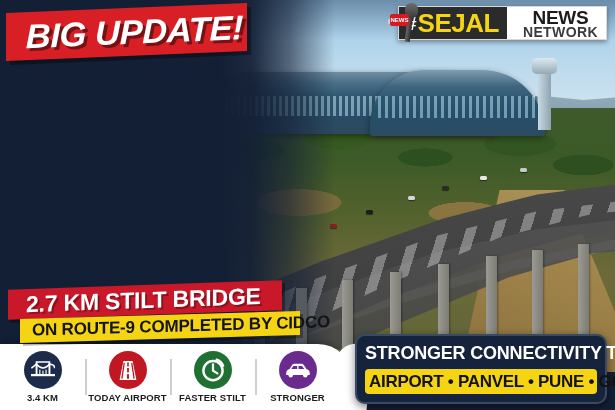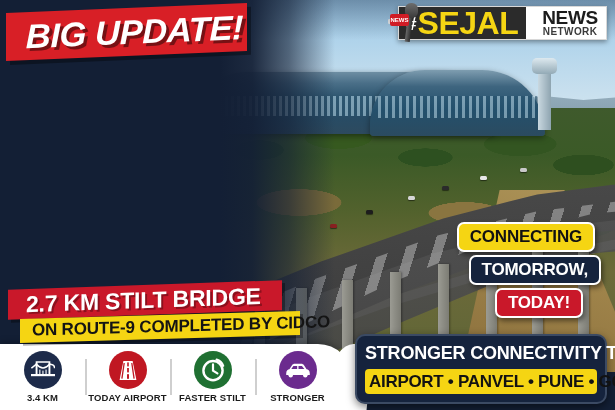--- a/index.html
+++ b/index.html
@@ -136,25 +136,25 @@
        line-height:21px;white-space:nowrap;}
   .sign-bot{margin-top:5px;background:#f5d513;border-radius:4px;padding:3px 4px;
        font-size:17px;font-weight:900;color:#121212;text-align:center;letter-spacing:-.3px;
        line-height:19px;white-space:nowrap;}
 
   
   .logo{position:absolute;right:8px;top:6px;height:34px;display:flex;align-items:stretch;
        border:1px solid #d8d8d8;box-shadow:0 2px 5px rgba(0,0,0,.4);}
   .logo-l{background:#2b2b2b;display:flex;align-items:center;padding:0 8px 0 7px;}
   .logo-hash{color:#ffffff;font-size:19px;font-weight:900;line-height:19px;margin-right:1px;}
-  .logo-sejal{color:#f5d513;font-size:32px;font-weight:900;line-height:25px;letter-spacing:-.5px;}
+  .logo-sejal{color:#f5d513;font-size:26px;font-weight:900;line-height:25px;letter-spacing:-.5px;}
   .logo-r{background:#ffffff;display:flex;flex-direction:column;align-items:center;
        justify-content:center;padding:0 8px 0 16px;}
   .logo-news{color:#1c1c1c;font-size:19px;font-weight:900;line-height:18px;letter-spacing:-.3px;}
-  .logo-net{color:#3b3b3b;font-size:10px;font-weight:700;line-height:10px;letter-spacing:.4px;}
+  .logo-net{color:#3b3b3b;font-size:14px;font-weight:700;line-height:10px;letter-spacing:.4px;}
   .mic{position:absolute;left:0;top:-4px;width:22px;height:40px;}
   .mic-head{position:absolute;left:6px;top:0;width:13px;height:15px;border-radius:6px;
        background:linear-gradient(180deg,#6d6d6d,#3a3a3a);}
   .mic-stick{position:absolute;left:9px;top:12px;width:5px;height:27px;
        background:linear-gradient(90deg,#6a6a6a,#2e2e2e);transform:rotate(7deg);transform-origin:top center;}
   .mic-flag{position:absolute;left:-9px;top:11px;width:19px;height:12px;background:#d01c25;
        border-radius:2px;display:flex;align-items:center;justify-content:center;}
   .mic-flag span{color:#fff;font-size:6px;font-weight:900;line-height:6px;}
 </style>
 </head>
@@ -233,25 +233,20 @@
   </div>
 
 
   <div class="red-bar">
     <div class="txt">2.7 KM STILT BRIDGE</div>
   </div>
   <div class="yel-bar">
     <div class="txt">ON ROUTE-9 COMPLETED BY CIDCO</div>
   </div>
 
-  <div class="badges">
-    <div class="badge b1">CONNECTING</div>
-    <div class="badge b2">TOMORROW,</div>
-    <div class="badge b3">TODAY!</div>
-  </div>
 
   <div class="features">
 
     <div class="feat">
       <div class="fcirc" style="background:#1d2b4a;">
         <svg width="24" height="18" viewBox="0 0 24 18" aria-hidden="true">
           <rect x="0" y="13" width="24" height="2.2" fill="#fff"></rect>
           <rect x="4.6" y="2" width="1.9" height="12" fill="#fff"></rect>
           <rect x="17.5" y="2" width="1.9" height="12" fill="#fff"></rect>
           <path d="M5.5 2.6 L5.5 1 L18.5 1 L18.5 2.6" stroke="#fff" stroke-width="1.6" fill="none"></path>

